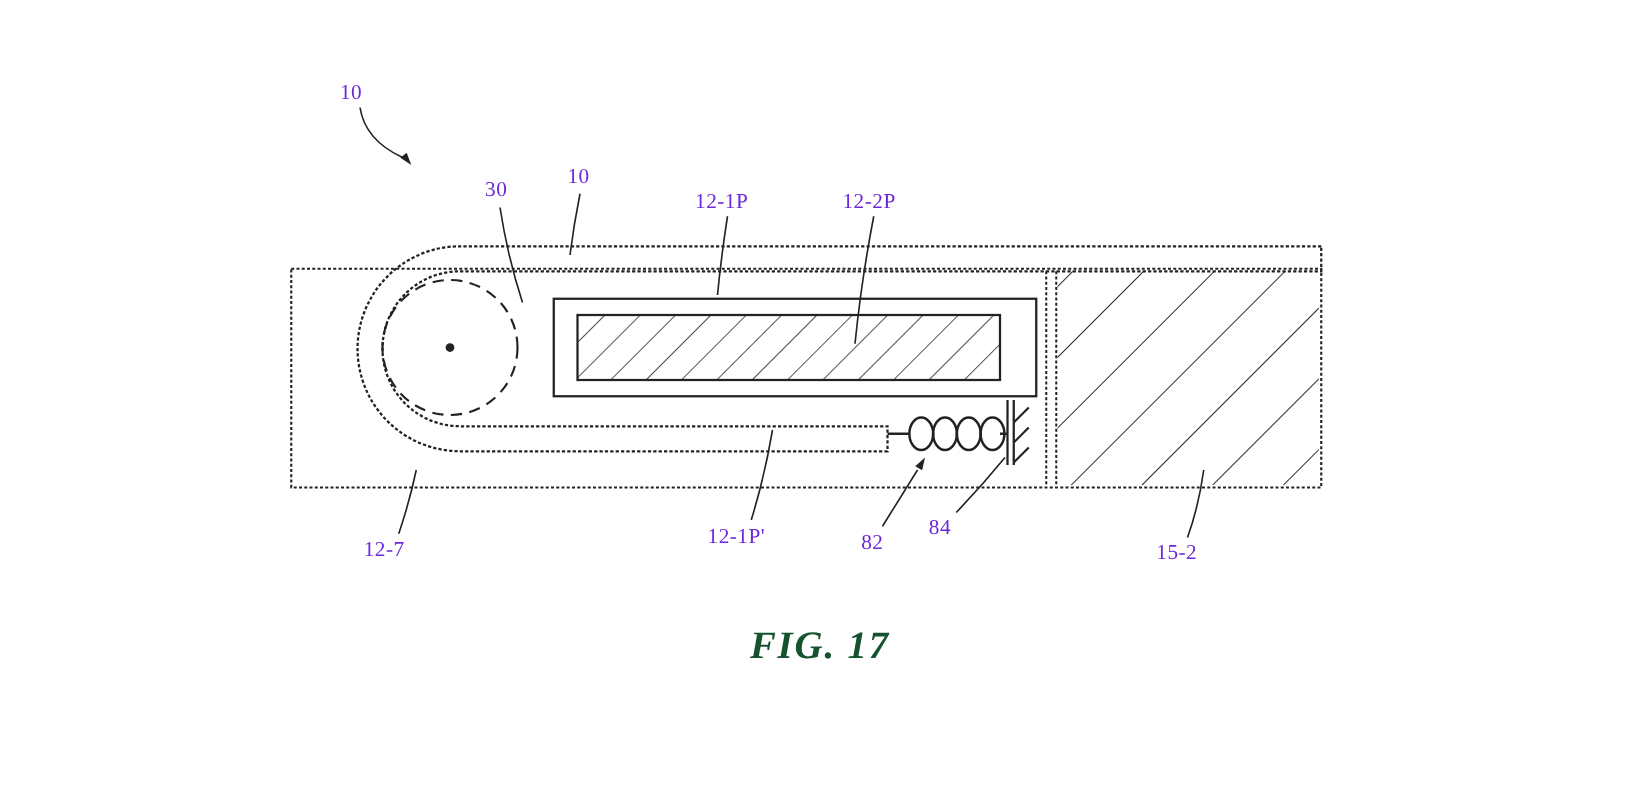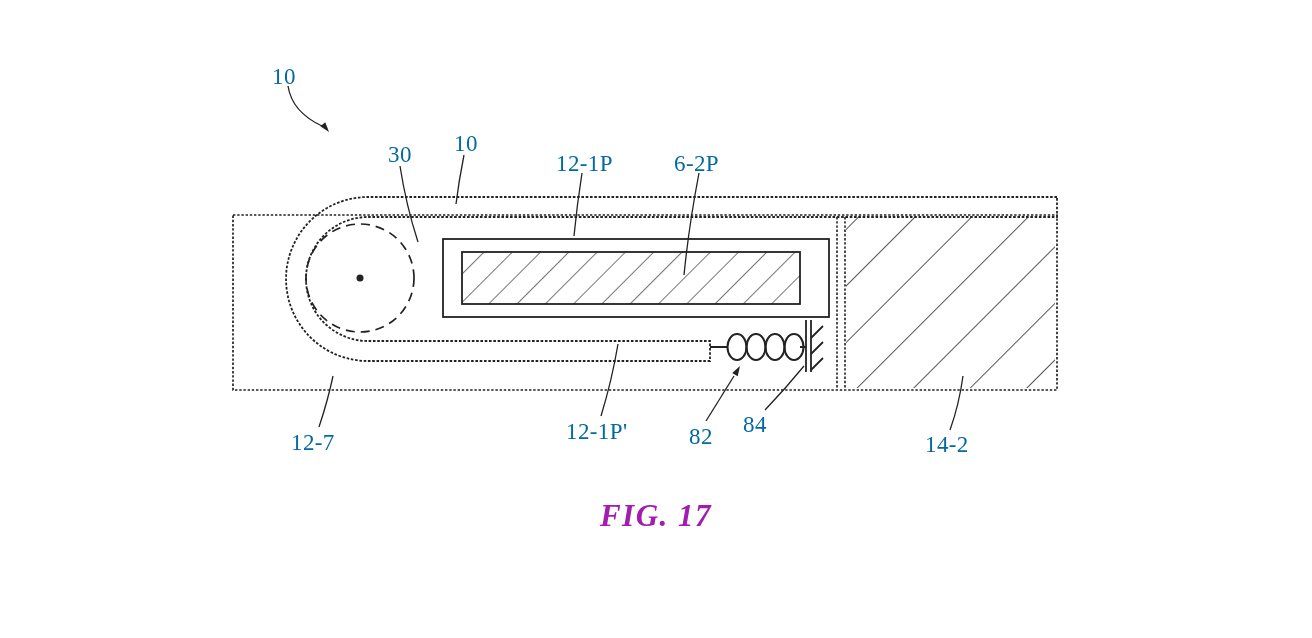--- a/index.html
+++ b/index.html
@@ -17,36 +17,36 @@
     height: 638px;
     background: #ffffff;
   }
   .stage svg {
     position: absolute;
     top: 0;
     left: 0;
   }
   .lbl {
     position: absolute;
-    font-size: 23px;
-    color: #0369a1;
+    font-size: 17px;
+    color: #6d28d9;
     letter-spacing: 0.4px;
     white-space: nowrap;
     user-select: none;
   }
   .caption {
     position: absolute;
     top: 498px;
     left: 0;
     width: 100%;
     text-align: center;
     font-size: 31px;
     font-weight: bold;
     font-style: italic;
-    color: #a21caf;
+    color: #14532d;
     letter-spacing: 1.5px;
   }
 </style>
 </head>
 <body>
 
 <div class="stage">
 
   <svg width="1312" height="638" viewBox="0 0 1312 638">
     <defs>
@@ -121,22 +121,22 @@
     <g fill="#222" stroke="none">
       <polygon points="329,132 320.3,126.2 325.3,122.2"></polygon>
       <polygon points="740,366 737.7,376.2 732.2,373"></polygon>
     </g>
   </svg>
 
   <div class="lbl" style="left:272px; top:64px;">10</div>
   <div class="lbl" style="left:388px; top:142px;">30</div>
   <div class="lbl" style="left:454px; top:131px;">10</div>
   <div class="lbl" style="left:556px; top:151px;">12-1P</div>
-  <div class="lbl" style="left:674px; top:151px;">6-2P</div>
+  <div class="lbl" style="left:674px; top:151px;">12-2P</div>
   <div class="lbl" style="left:291px; top:430px;">12-7</div>
   <div class="lbl" style="left:566px; top:419px;font-family:Liberation Serif, serif;">12-1P'</div>
   <div class="lbl" style="left:689px; top:424px;">82</div>
   <div class="lbl" style="left:743px; top:412px;">84</div>
-  <div class="lbl" style="left:925px; top:432px;">14-2</div>
+  <div class="lbl" style="left:925px; top:432px;">15-2</div>
 
   <div class="caption">FIG. 17</div>
 
 </div>
 
 </body></html>

